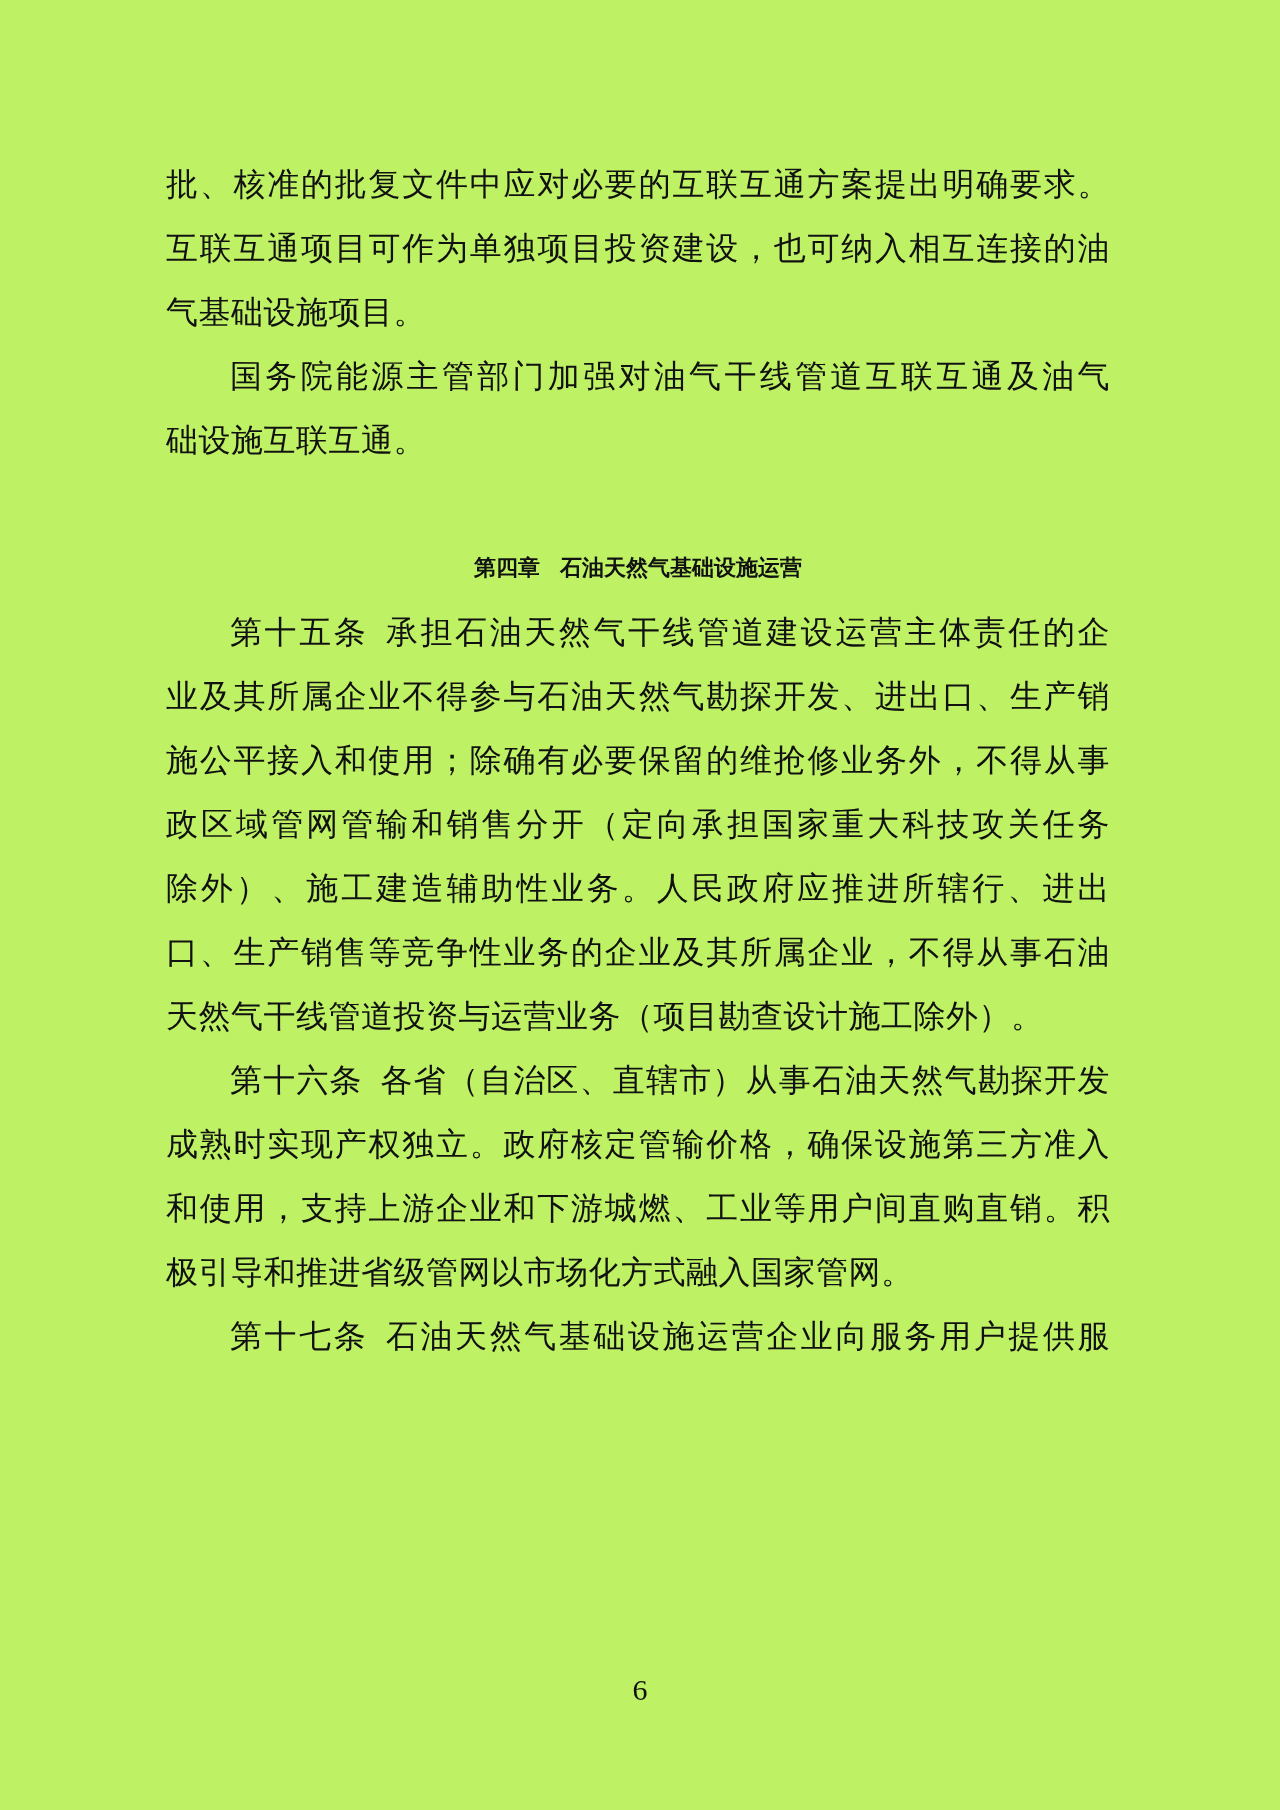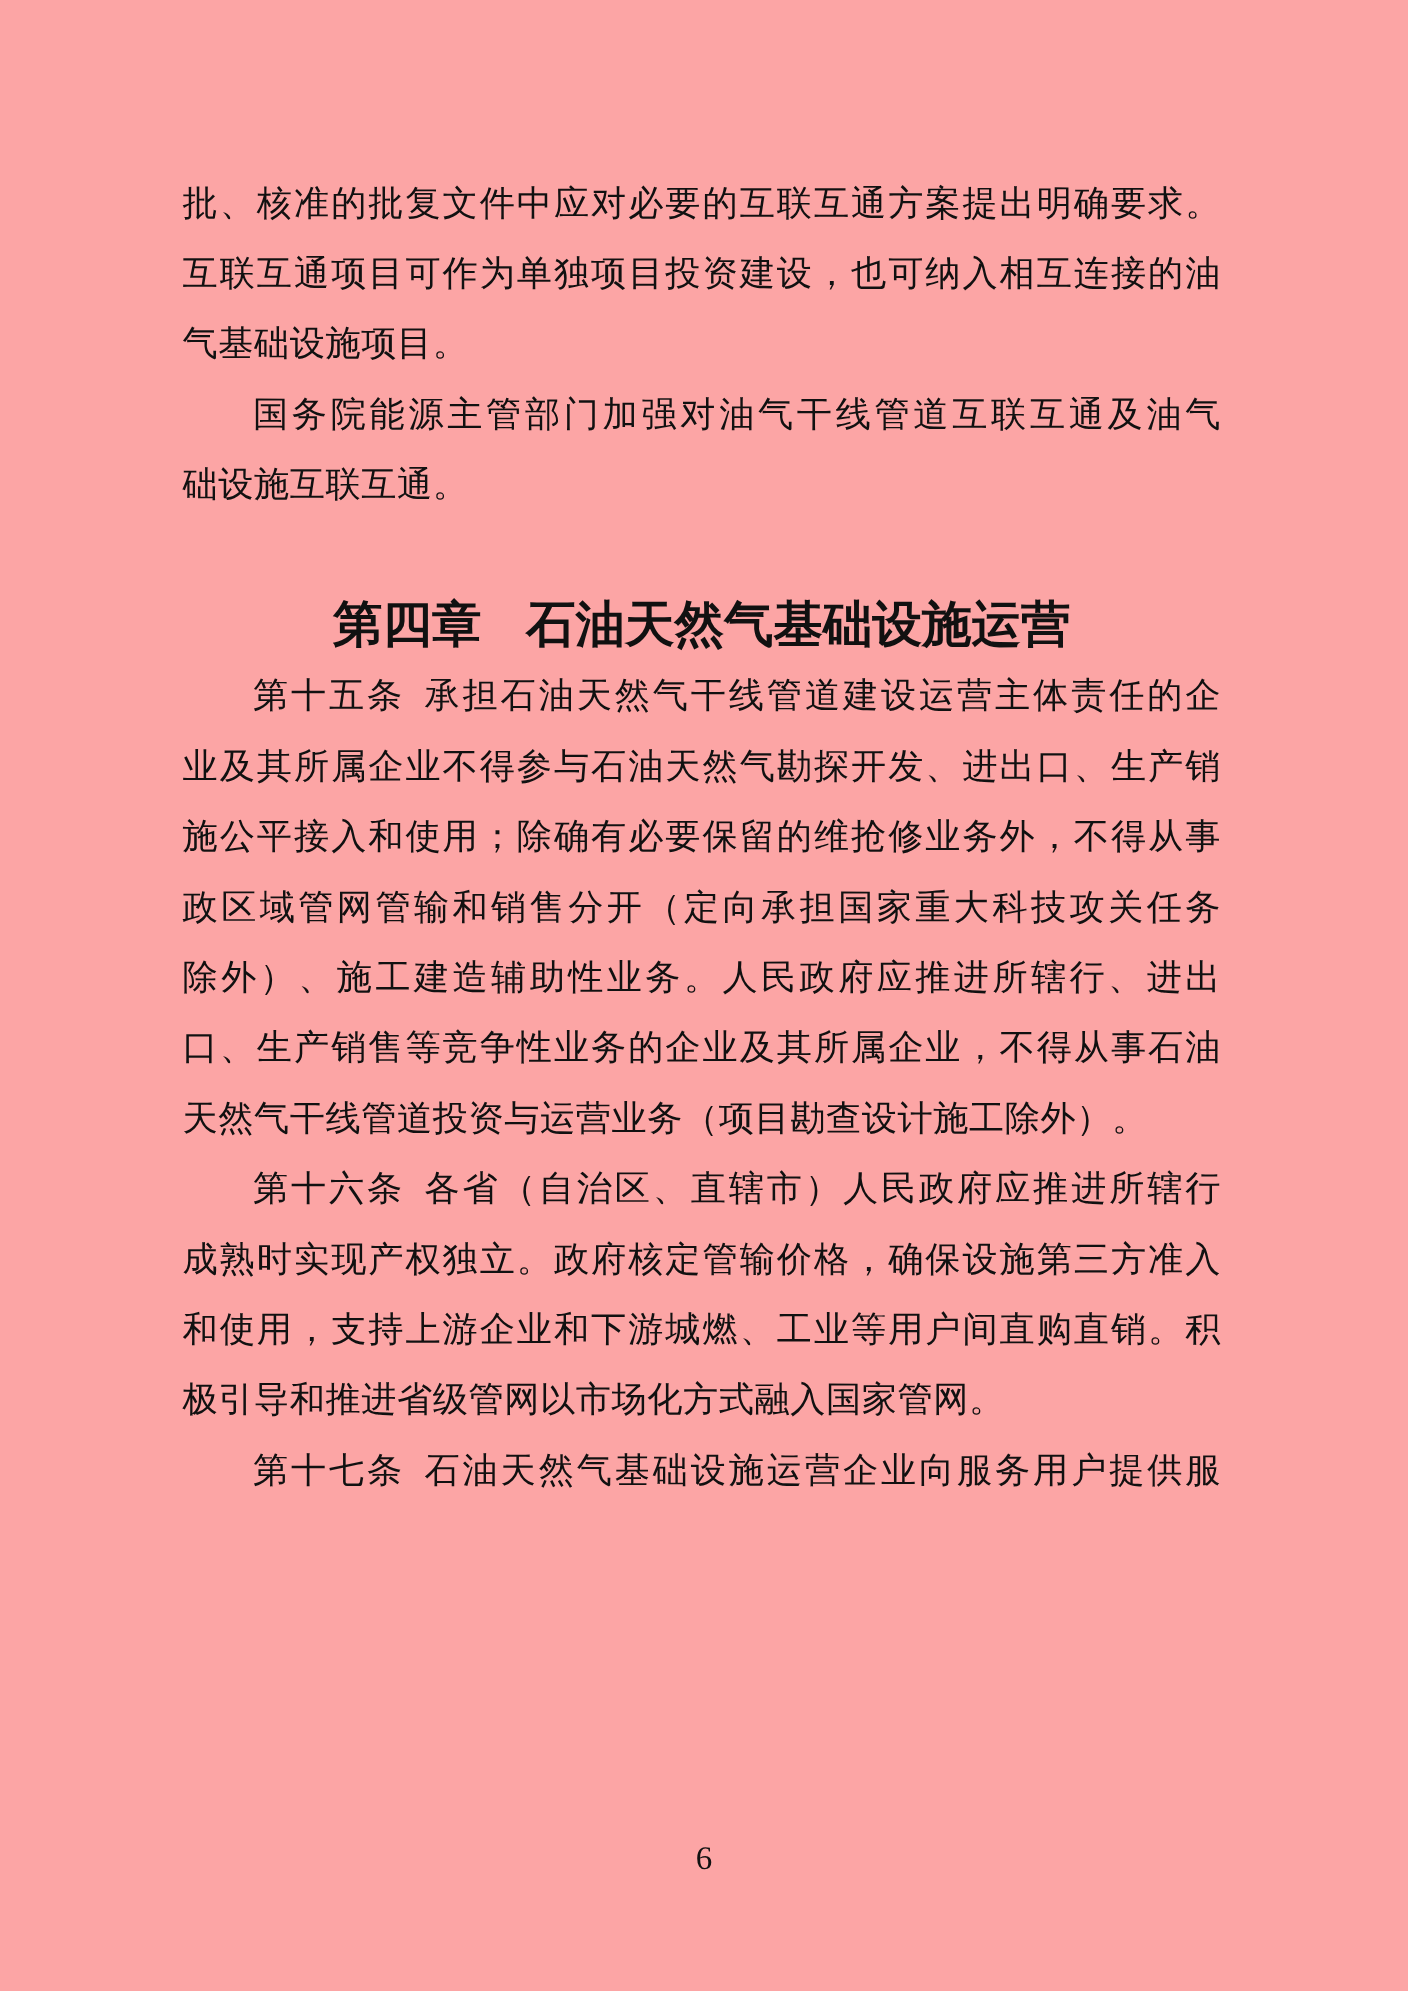--- a/index.html
+++ b/index.html
@@ -4,21 +4,21 @@
 <style>
   html, body {
     margin: 0;
     padding: 0;
     background: #ffffff;
   }
   .page {
     position: relative;
     width: 1280px;
     height: 1810px;
-    background: #fca5a5;
+    background: #bef264;
     color: #111111;
     font-family: "Liberation Serif", "DejaVu Serif", serif;
     overflow: hidden;
   }
   .doc {
     position: absolute;
     left: 166px;
     top: 152px;
     width: 944px;
     font-size: 32px;
@@ -39,21 +39,21 @@
     font-weight: 400;
     font-family: "Liberation Sans", "DejaVu Sans", sans-serif;
     margin-right: 0.55em;
   }
   .chapter-heading {
     margin-top: 64px;
     line-height: 64px;
     min-height: 64px;
     text-align: center;
     font-weight: 700;
-    font-size: 45px;
+    font-size: 22px;
     font-family: "Liberation Sans", "DejaVu Sans", sans-serif;
   }
   .chapter-title {
     margin-left: 0.9em;
   }
   .page-number {
     position: absolute;
     left: 0;
     right: 0;
     top: 1668px;
@@ -91,21 +91,21 @@
       <div class="line fill">业及其所属企业不得参与石油天然气勘探开发、进出口、生产销</div>
       <div class="line fill">施公平接入和使用；除确有必要保留的维抢修业务外，不得从事</div>
       <div class="line fill">政区域管网管输和销售分开（定向承担国家重大科技攻关任务</div>
       <div class="line fill">除外）、施工建造辅助性业务。人民政府应推进所辖行、进出</div>
       <div class="line fill">口、生产销售等竞争性业务的企业及其所属企业，不得从事石油</div>
       <div class="line">天然气干线管道投资与运营业务（项目勘查设计施工除外）。</div>
     </div>
 
     <div>
       <div class="line fill indent">
-        <span class="art-label">第十六条</span><span>各省（自治区、直辖市）人民政府应推进所辖行</span>
+        <span class="art-label">第十六条</span><span>各省（自治区、直辖市）从事石油天然气勘探开发</span>
       </div>
       <div class="line fill">成熟时实现产权独立。政府核定管输价格，确保设施第三方准入</div>
       <div class="line fill">和使用，支持上游企业和下游城燃、工业等用户间直购直销。积</div>
       <div class="line">极引导和推进省级管网以市场化方式融入国家管网。</div>
     </div>
 
     <div>
       <div class="line fill indent">
         <span class="art-label">第十七条</span><span>石油天然气基础设施运营企业向服务用户提供服</span>
       </div>

